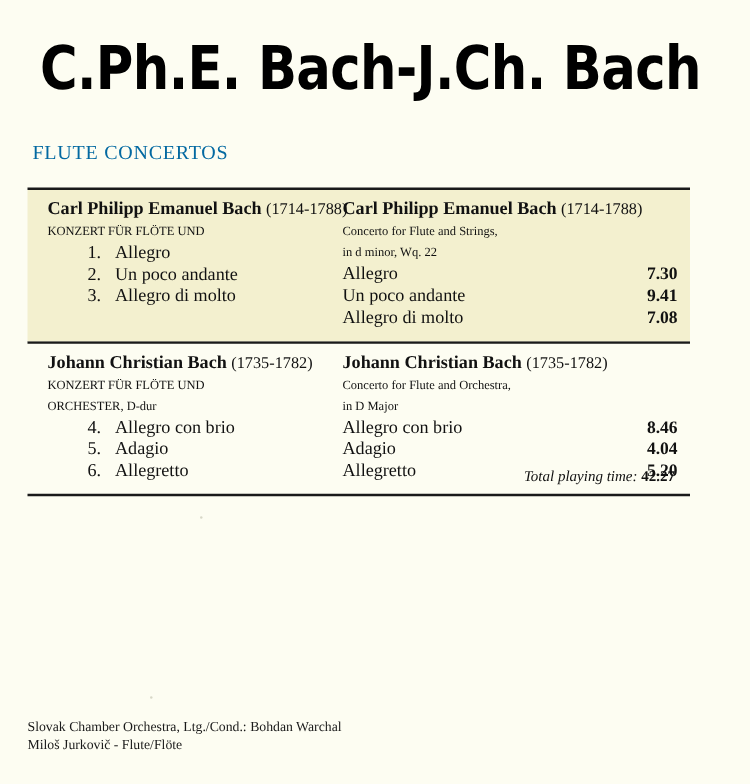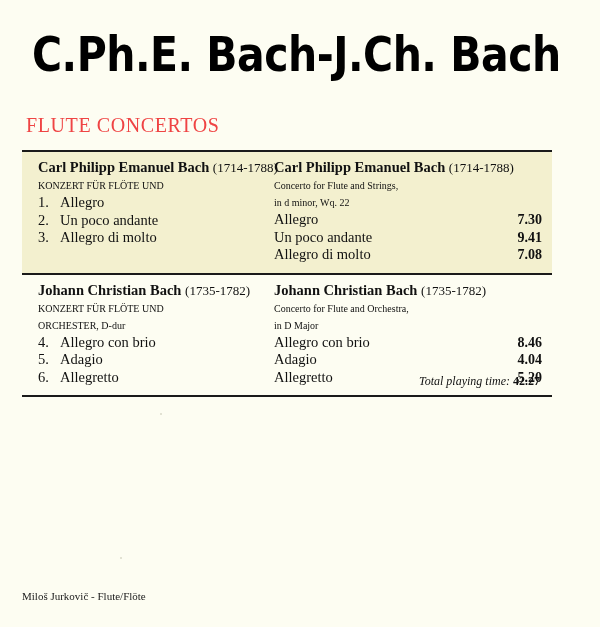--- a/index.html
+++ b/index.html
@@ -34,23 +34,23 @@
     color: #000000;
     white-space: nowrap;
     transform: scaleY(1.18);
     transform-origin: left top;
   }
   .subtitle {
     position: absolute;
     top: 114px;
     left: 26px;
     font-family: "Liberation Serif", serif;
-    font-size: 20px;
+    font-size: 16px;
     letter-spacing: 0.6px;
-    color: #ef4444;
+    color: #0369a1;
   }
   .tracklist {
     position: absolute;
     top: 150px;
     left: 22px;
     width: 530px;
   }
   .rule {
     height: 2px;
     background: #1a1a1a;
@@ -88,20 +88,21 @@
   }
   .work-line {
     font-size: 10px;
     line-height: 17px;
     white-space: nowrap;
   }
   .track {
     font-size: 14.5px;
     line-height: 17.5px;
     white-space: nowrap;
+    margin-left: 32px;
   }
   .track .num {
     display: inline-block;
     width: 22px;
   }
   .mov-row {
     display: flex;
     justify-content: space-between;
     font-size: 14.5px;
     line-height: 17.5px;
@@ -237,16 +238,17 @@
 
   <div class="total">
     <span>Total playing time:</span>
     <b>42.27</b>
   </div>
 
   <div class="spec-dot" style="left:160px; top:413px;"></div>
   <div class="spec-dot" style="left:120px; top:557px;"></div>
 
   <div class="credits">
+    <div>Slovak Chamber Orchestra, Ltg./Cond.: Bohdan Warchal</div>
     <div>Miloš Jurkovič - Flute/Flöte</div>
   </div>
 
 </div>
 
 </body></html>

